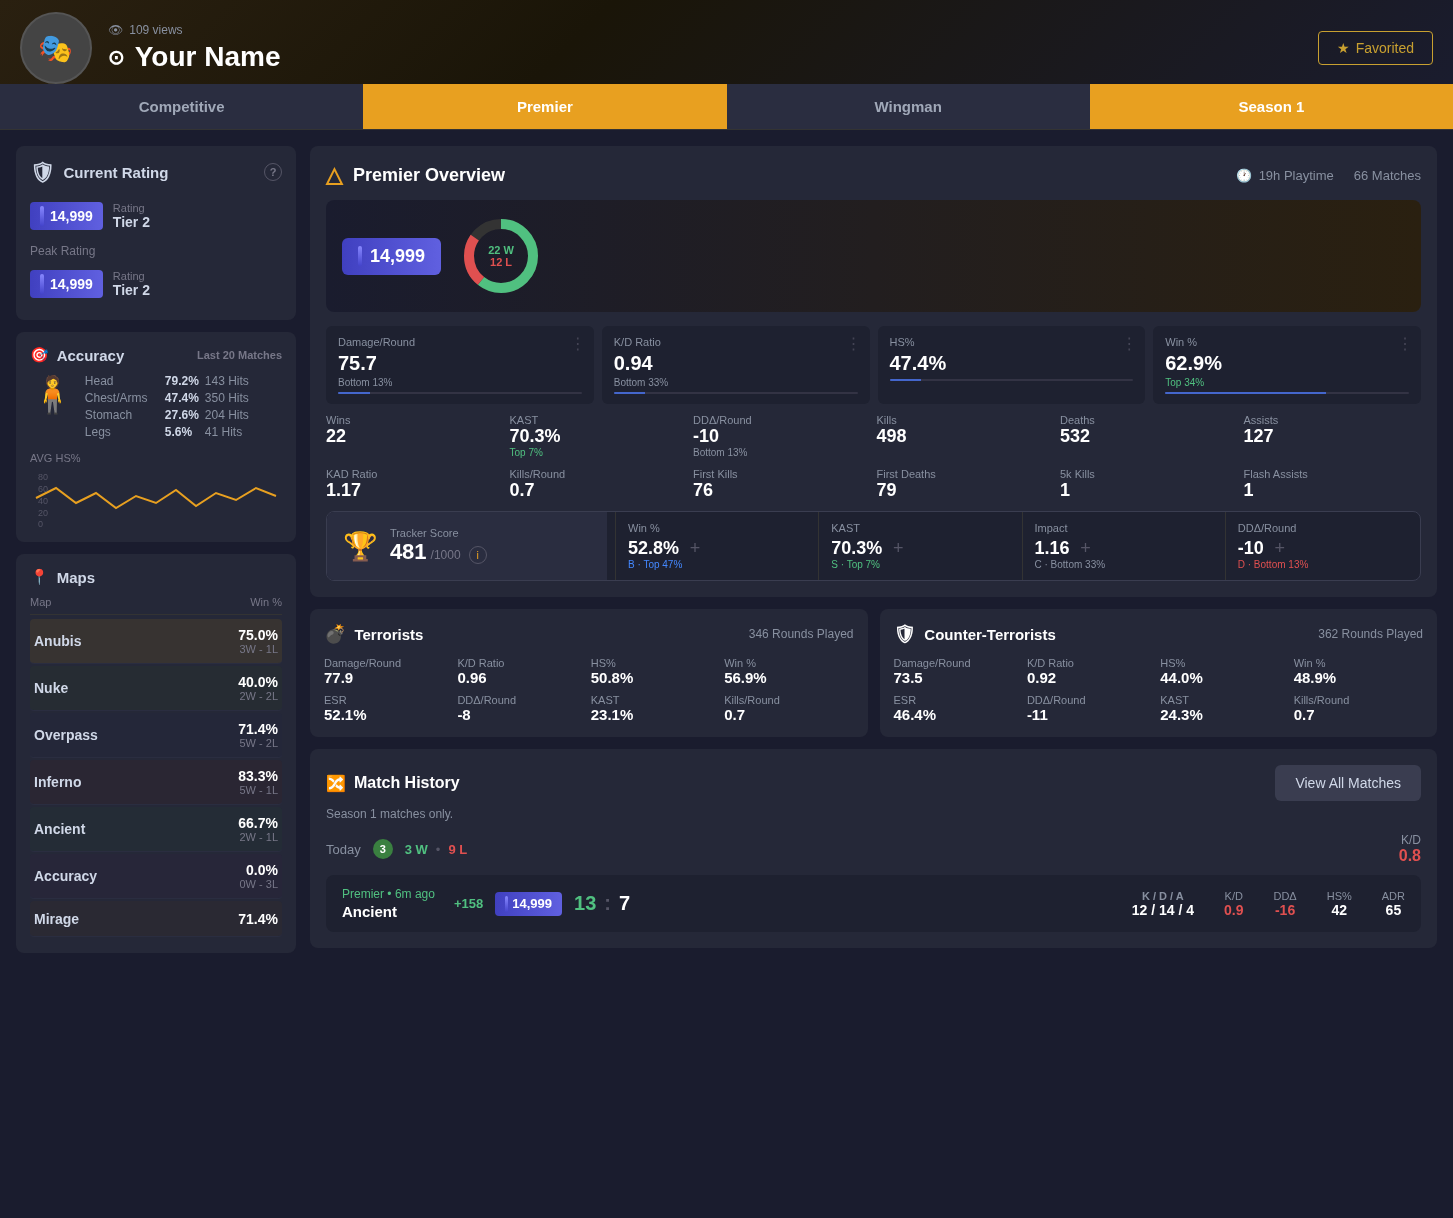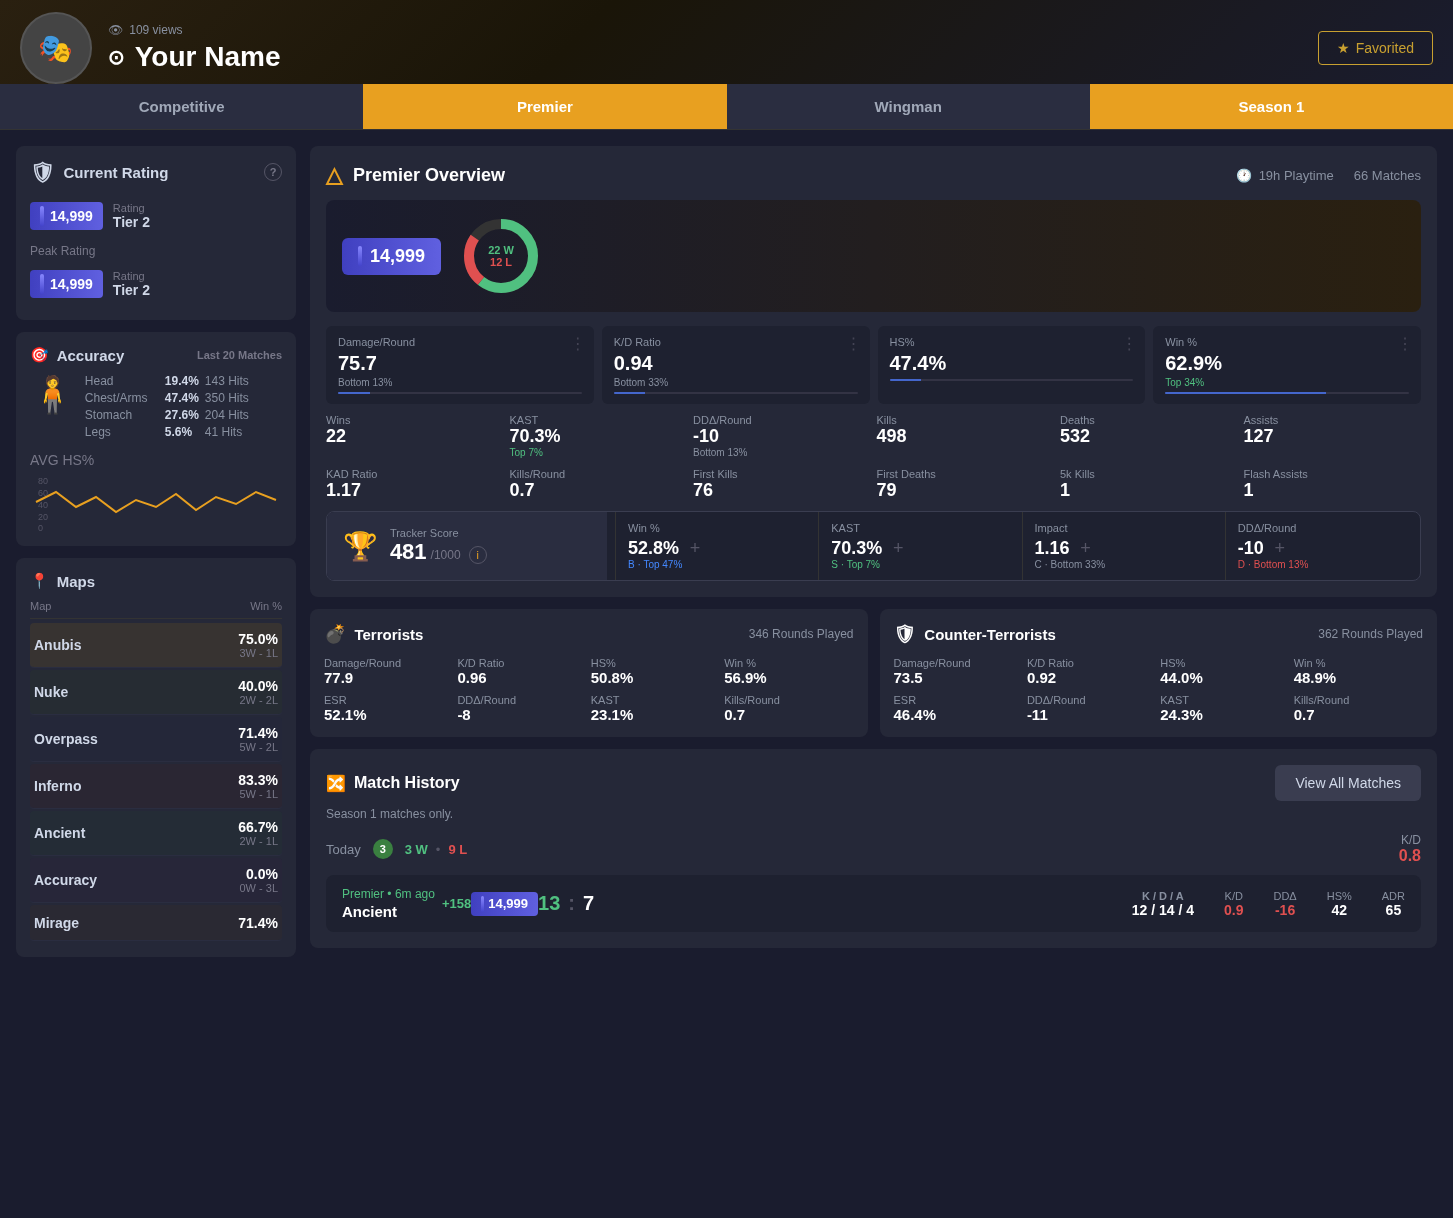--- a/index.html
+++ b/index.html
@@ -167,21 +167,21 @@
     .body-figure { font-size: 36px; color: #5588cc; }
     .acc-rows { flex: 1; }
     .acc-row {
       display: flex; align-items: center;
       font-size: 12px; margin-bottom: 3px;
     }
     .acc-part { color: #8890a0; width: 80px; }
     .acc-pct { color: #d0d8e8; font-weight: 600; width: 40px; }
     .acc-hits { color: #8890a0; }
     .avg-hs { margin-top: 10px; }
-    .avg-hs-label { font-size: 14px; color: #778; margin-bottom: 4px; }
+    .avg-hs-label { font-size: 11px; color: #778; margin-bottom: 4px; }
     .mini-chart {
       width: 100%; height: 60px;
       position: relative;
     }
 
     
     .maps-card {}
     .maps-header {
       display: flex; justify-content: space-between;
       font-size: 11px; color: #778;
@@ -396,21 +396,21 @@
       font-size: 11px; font-weight: 700;
     }
     .match-wl { display: flex; gap: 8px; font-size: 13px; }
     .wl-w-text { color: #50c080; font-weight: 700; }
     .wl-l-text { color: #e05050; font-weight: 700; }
 
     .match-row {
       background: #1e2130;
       border-radius: 8px;
       padding: 12px 16px;
-      display: flex; align-items: center;  justify-content: flex-end;
+      display: flex; align-items: center; gap: 12px; justify-content: flex-end;
     }
     .match-mode-info { display: flex; flex-direction: column; gap: 2px; width: 100px; }
     .match-mode { font-size: 12px; color: #8890a0; }
     .match-mode span { color: #50c080; }
     .match-map { font-size: 15px; font-weight: 700; color: #fff; }
     .match-rating-badge {
       background: linear-gradient(90deg, #4040c0, #6060e0);
       color: #fff; padding: 4px 10px; border-radius: 4px;
       font-size: 13px; font-weight: 700;
       display: flex; align-items: center; gap: 4px;
@@ -494,21 +494,21 @@
       <div class="card-title">
         <span>🎯</span>
         <span>Accuracy</span>
         <span class="acc-subtitle">Last 20 Matches</span>
       </div>
       <div class="acc-body">
         <div class="body-figure">🧍</div>
         <div class="acc-rows">
           <div class="acc-row">
             <span class="acc-part">Head</span>
-            <span class="acc-pct">19.4%</span>
+            <span class="acc-pct">79.2%</span>
             <span class="acc-hits">143 Hits</span>
           </div>
           <div class="acc-row">
             <span class="acc-part">Chest/Arms</span>
             <span class="acc-pct">47.4%</span>
             <span class="acc-hits">350 Hits</span>
           </div>
           <div class="acc-row">
             <span class="acc-part">Stomach</span>
             <span class="acc-pct">27.6%</span>

